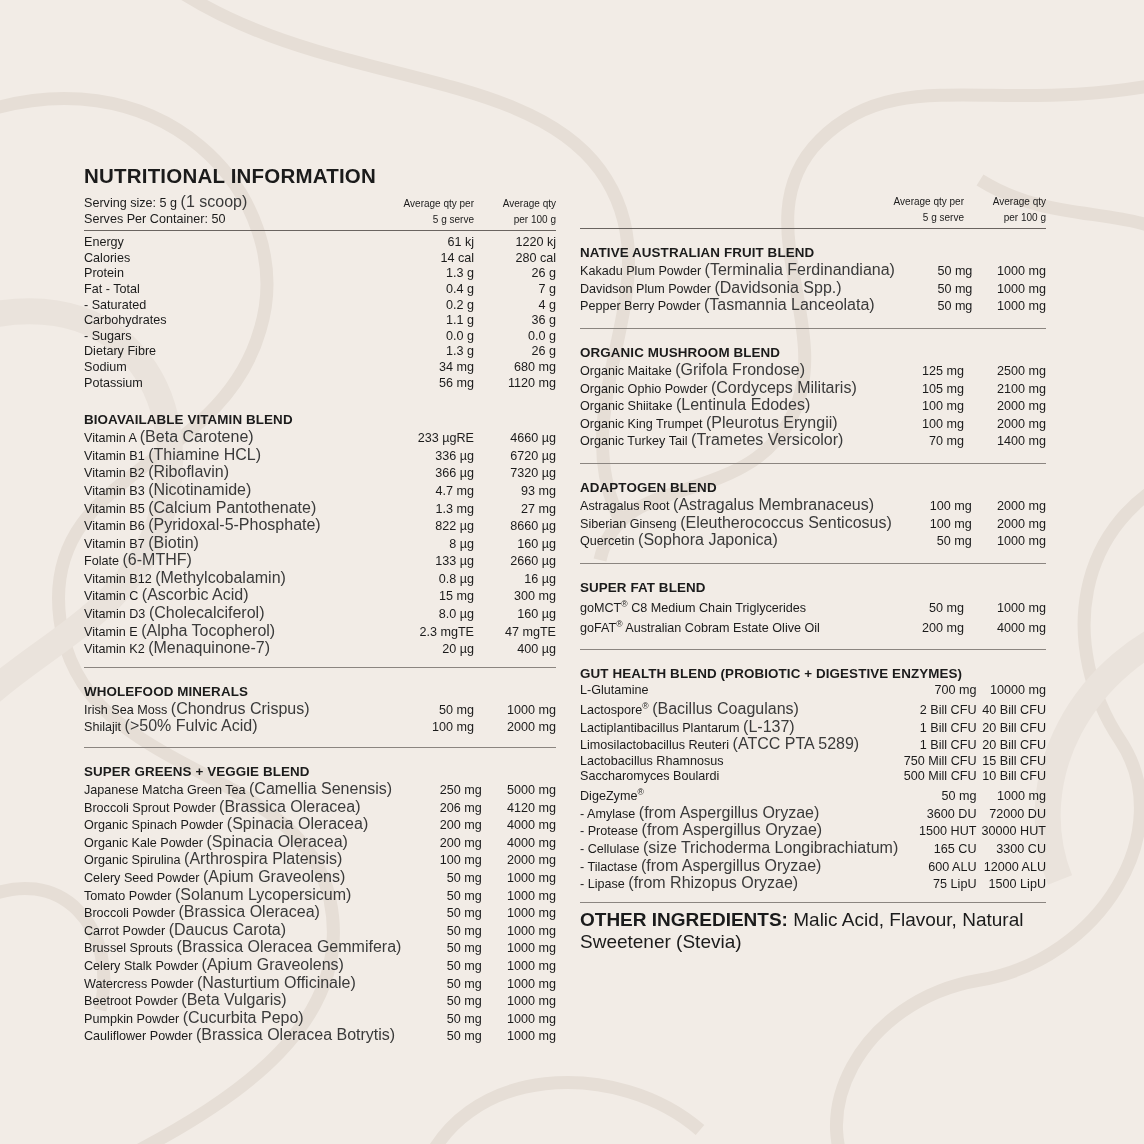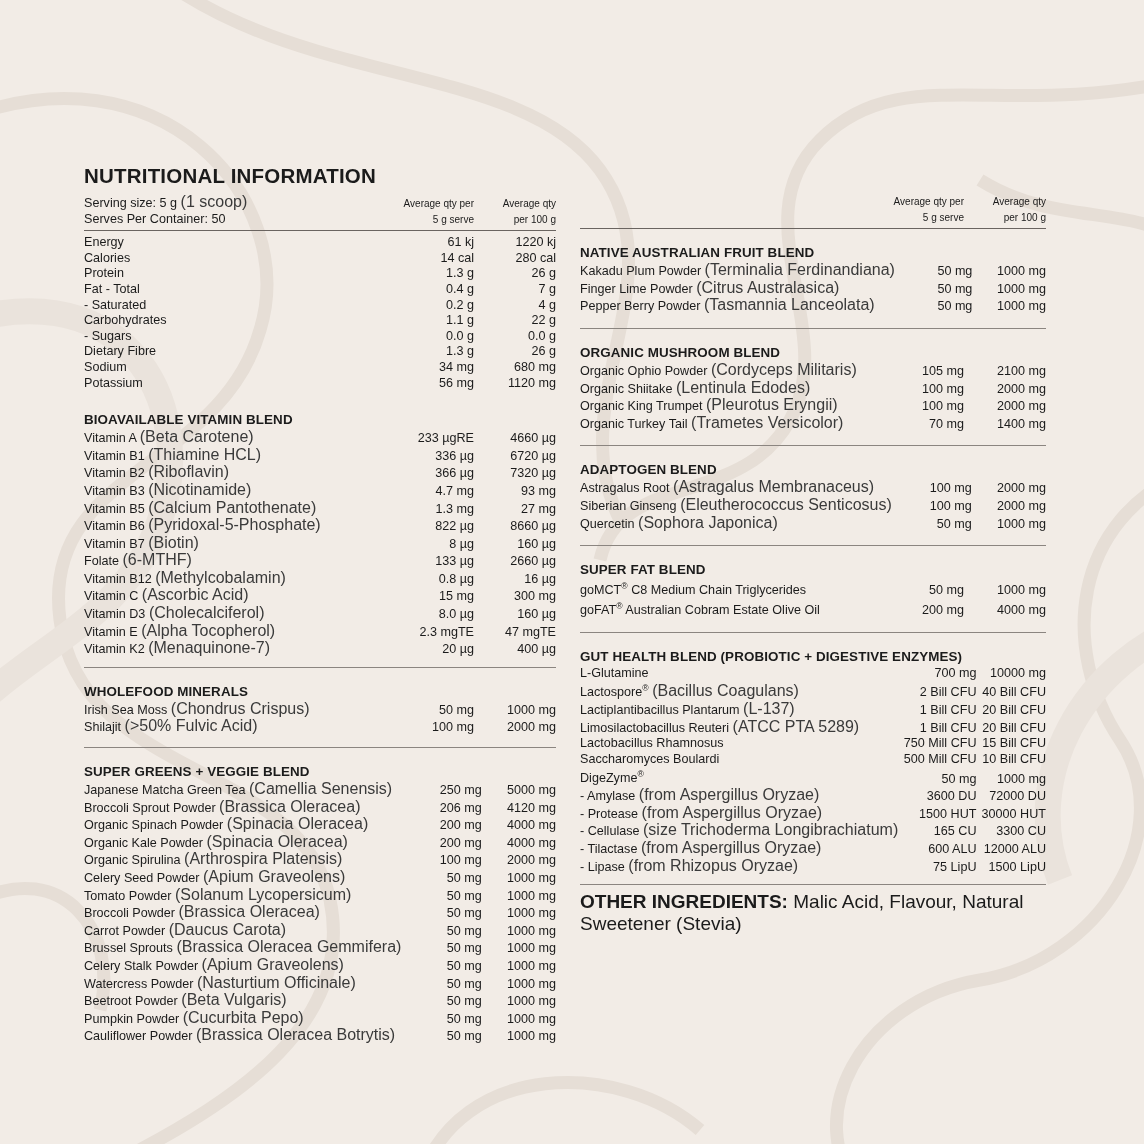--- a/index.html
+++ b/index.html
@@ -160,21 +160,21 @@
               <td class="v2">7 g</td>
             </tr>
             <tr>
               <td class="name indent">- Saturated</td>
               <td class="v1">0.2 g</td>
               <td class="v2">4 g</td>
             </tr>
             <tr>
               <td class="name">Carbohydrates</td>
               <td class="v1">1.1 g</td>
-              <td class="v2">22 g</td>
+              <td class="v2">36 g</td>
             </tr>
             <tr>
               <td class="name indent">- Sugars</td>
               <td class="v1">0.0 g</td>
               <td class="v2">0.0 g</td>
             </tr>
             <tr>
               <td class="name">Dietary Fibre</td>
               <td class="v1">1.3 g</td>
               <td class="v2">26 g</td>
@@ -385,37 +385,42 @@
 
       <div class="sect" style="padding-top:0">NATIVE AUSTRALIAN FRUIT BLEND</div>
       <table class="t">
         <tbody>
             <tr>
               <td class="name">Kakadu Plum Powder <span class="sub">(Terminalia Ferdinandiana)</span></td>
               <td class="v1">50 mg</td>
               <td class="v2">1000 mg</td>
             </tr>
             <tr>
-              <td class="name">Finger Lime Powder <span class="sub">(Citrus Australasica)</span></td>
+              <td class="name">Davidson Plum Powder <span class="sub">(Davidsonia Spp.)</span></td>
               <td class="v1">50 mg</td>
               <td class="v2">1000 mg</td>
             </tr>
             <tr>
               <td class="name">Pepper Berry Powder <span class="sub">(Tasmannia Lanceolata)</span></td>
               <td class="v1">50 mg</td>
               <td class="v2">1000 mg</td>
             </tr>
           </tbody>
       </table>
 
       <div style="height:10px"></div>
       <hr class="rule thin">
       <div class="sect" style="padding-top:0">ORGANIC MUSHROOM BLEND</div>
       <table class="t">
         <tbody>
+            <tr>
+              <td class="name">Organic Maitake <span class="sub">(Grifola Frondose)</span></td>
+              <td class="v1">125 mg</td>
+              <td class="v2">2500 mg</td>
+            </tr>
             <tr>
               <td class="name">Organic Ophio Powder <span class="sub">(Cordyceps Militaris)</span></td>
               <td class="v1">105 mg</td>
               <td class="v2">2100 mg</td>
             </tr>
             <tr>
               <td class="name">Organic Shiitake <span class="sub">(Lentinula Edodes)</span></td>
               <td class="v1">100 mg</td>
               <td class="v2">2000 mg</td>
             </tr>

